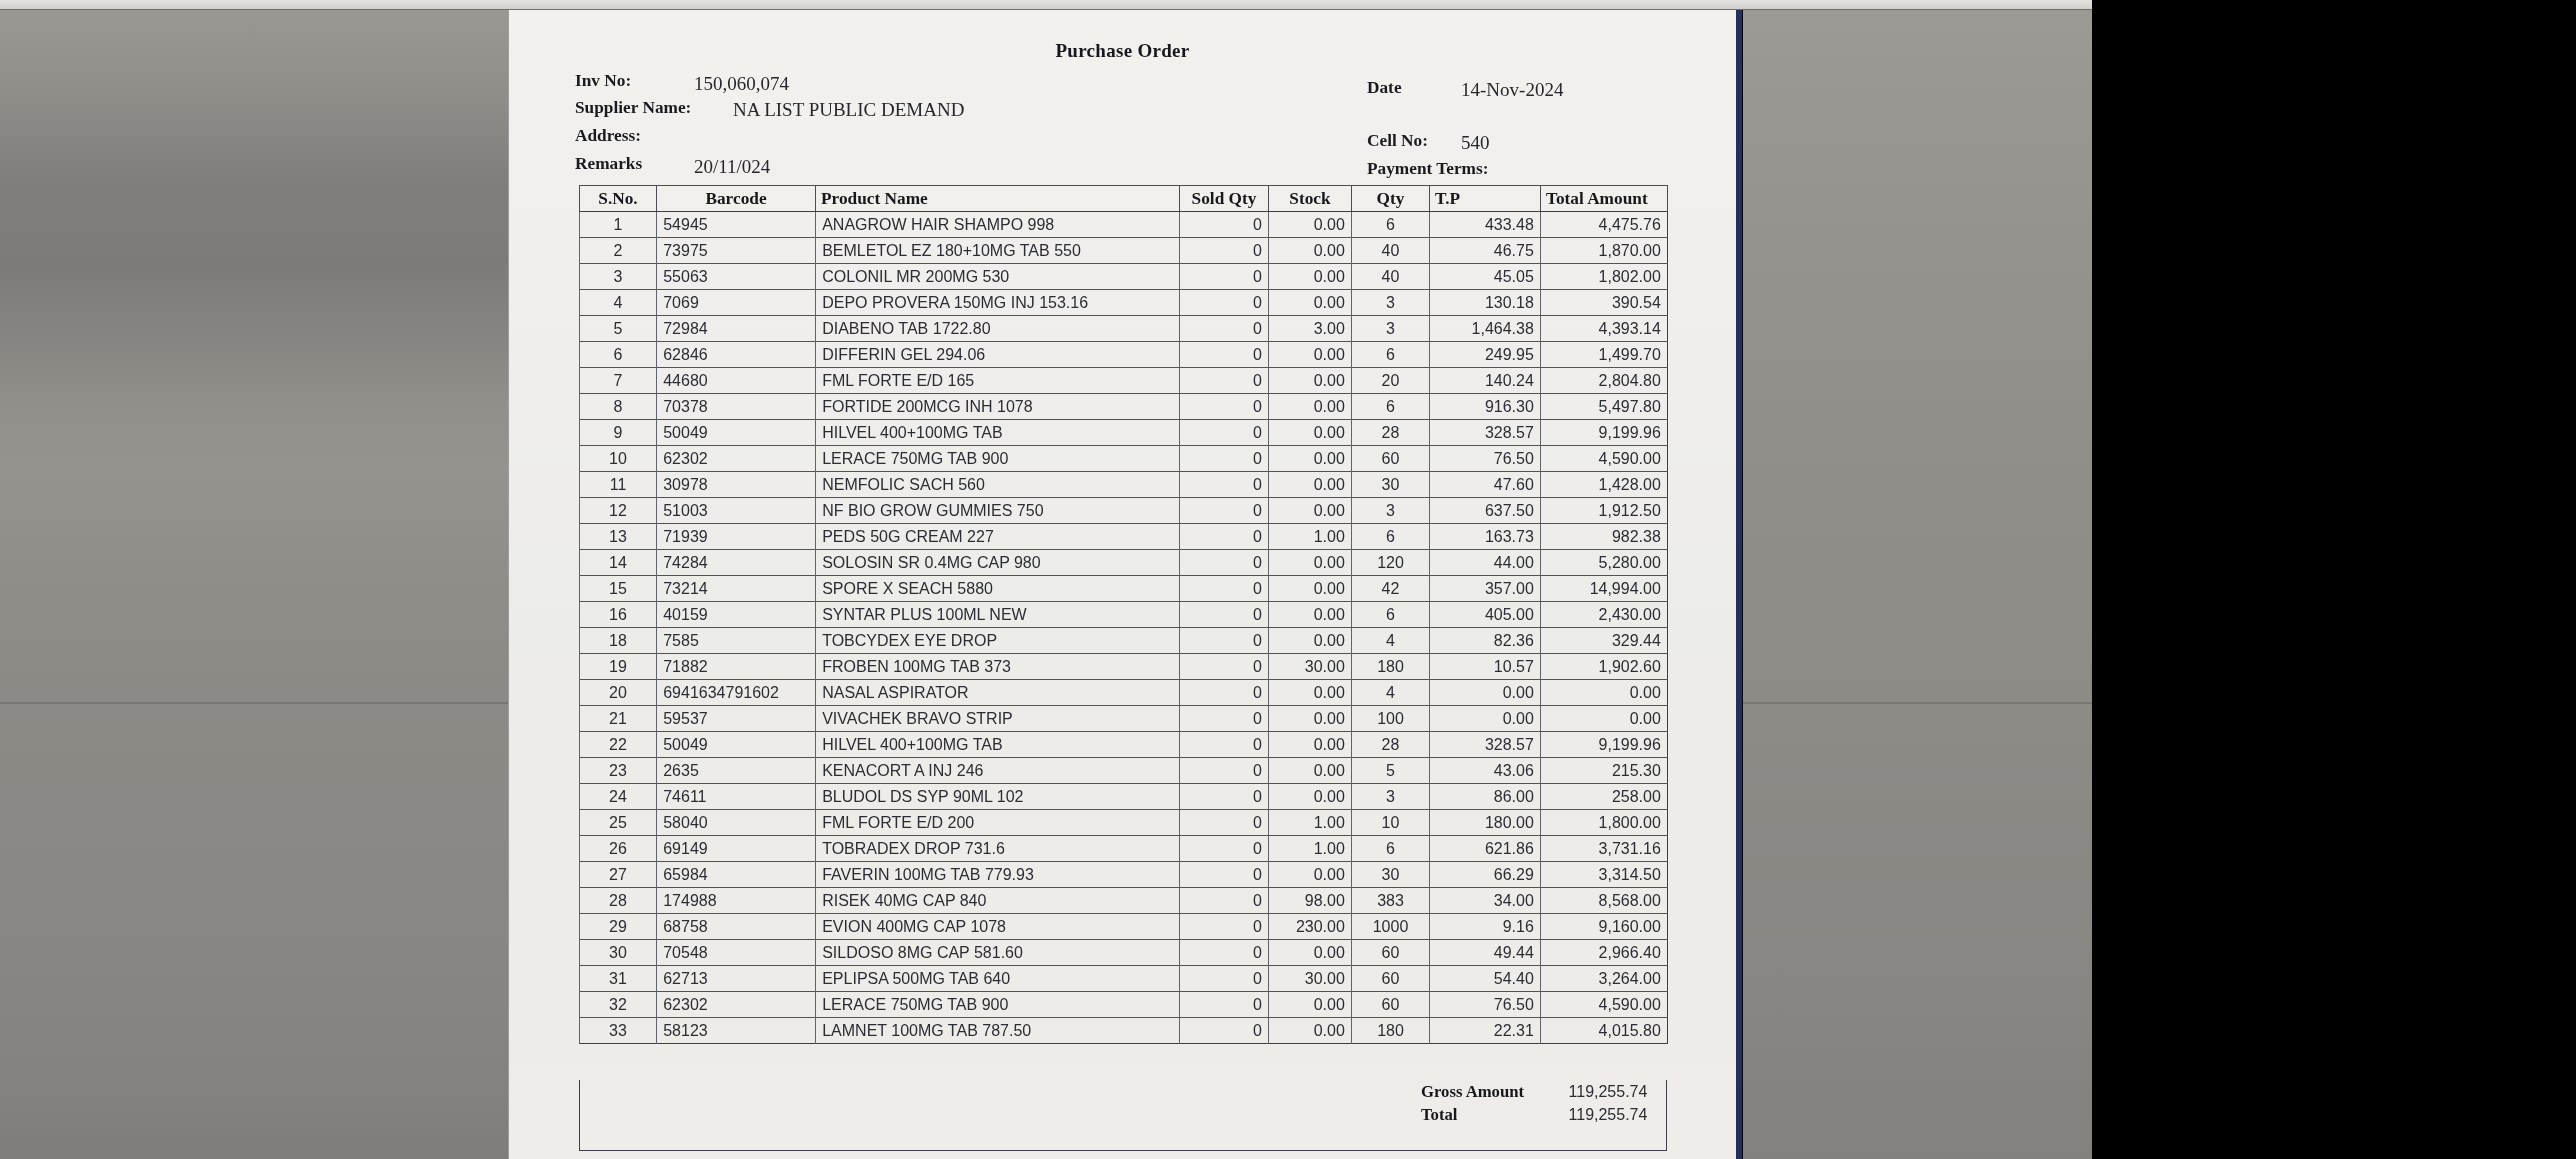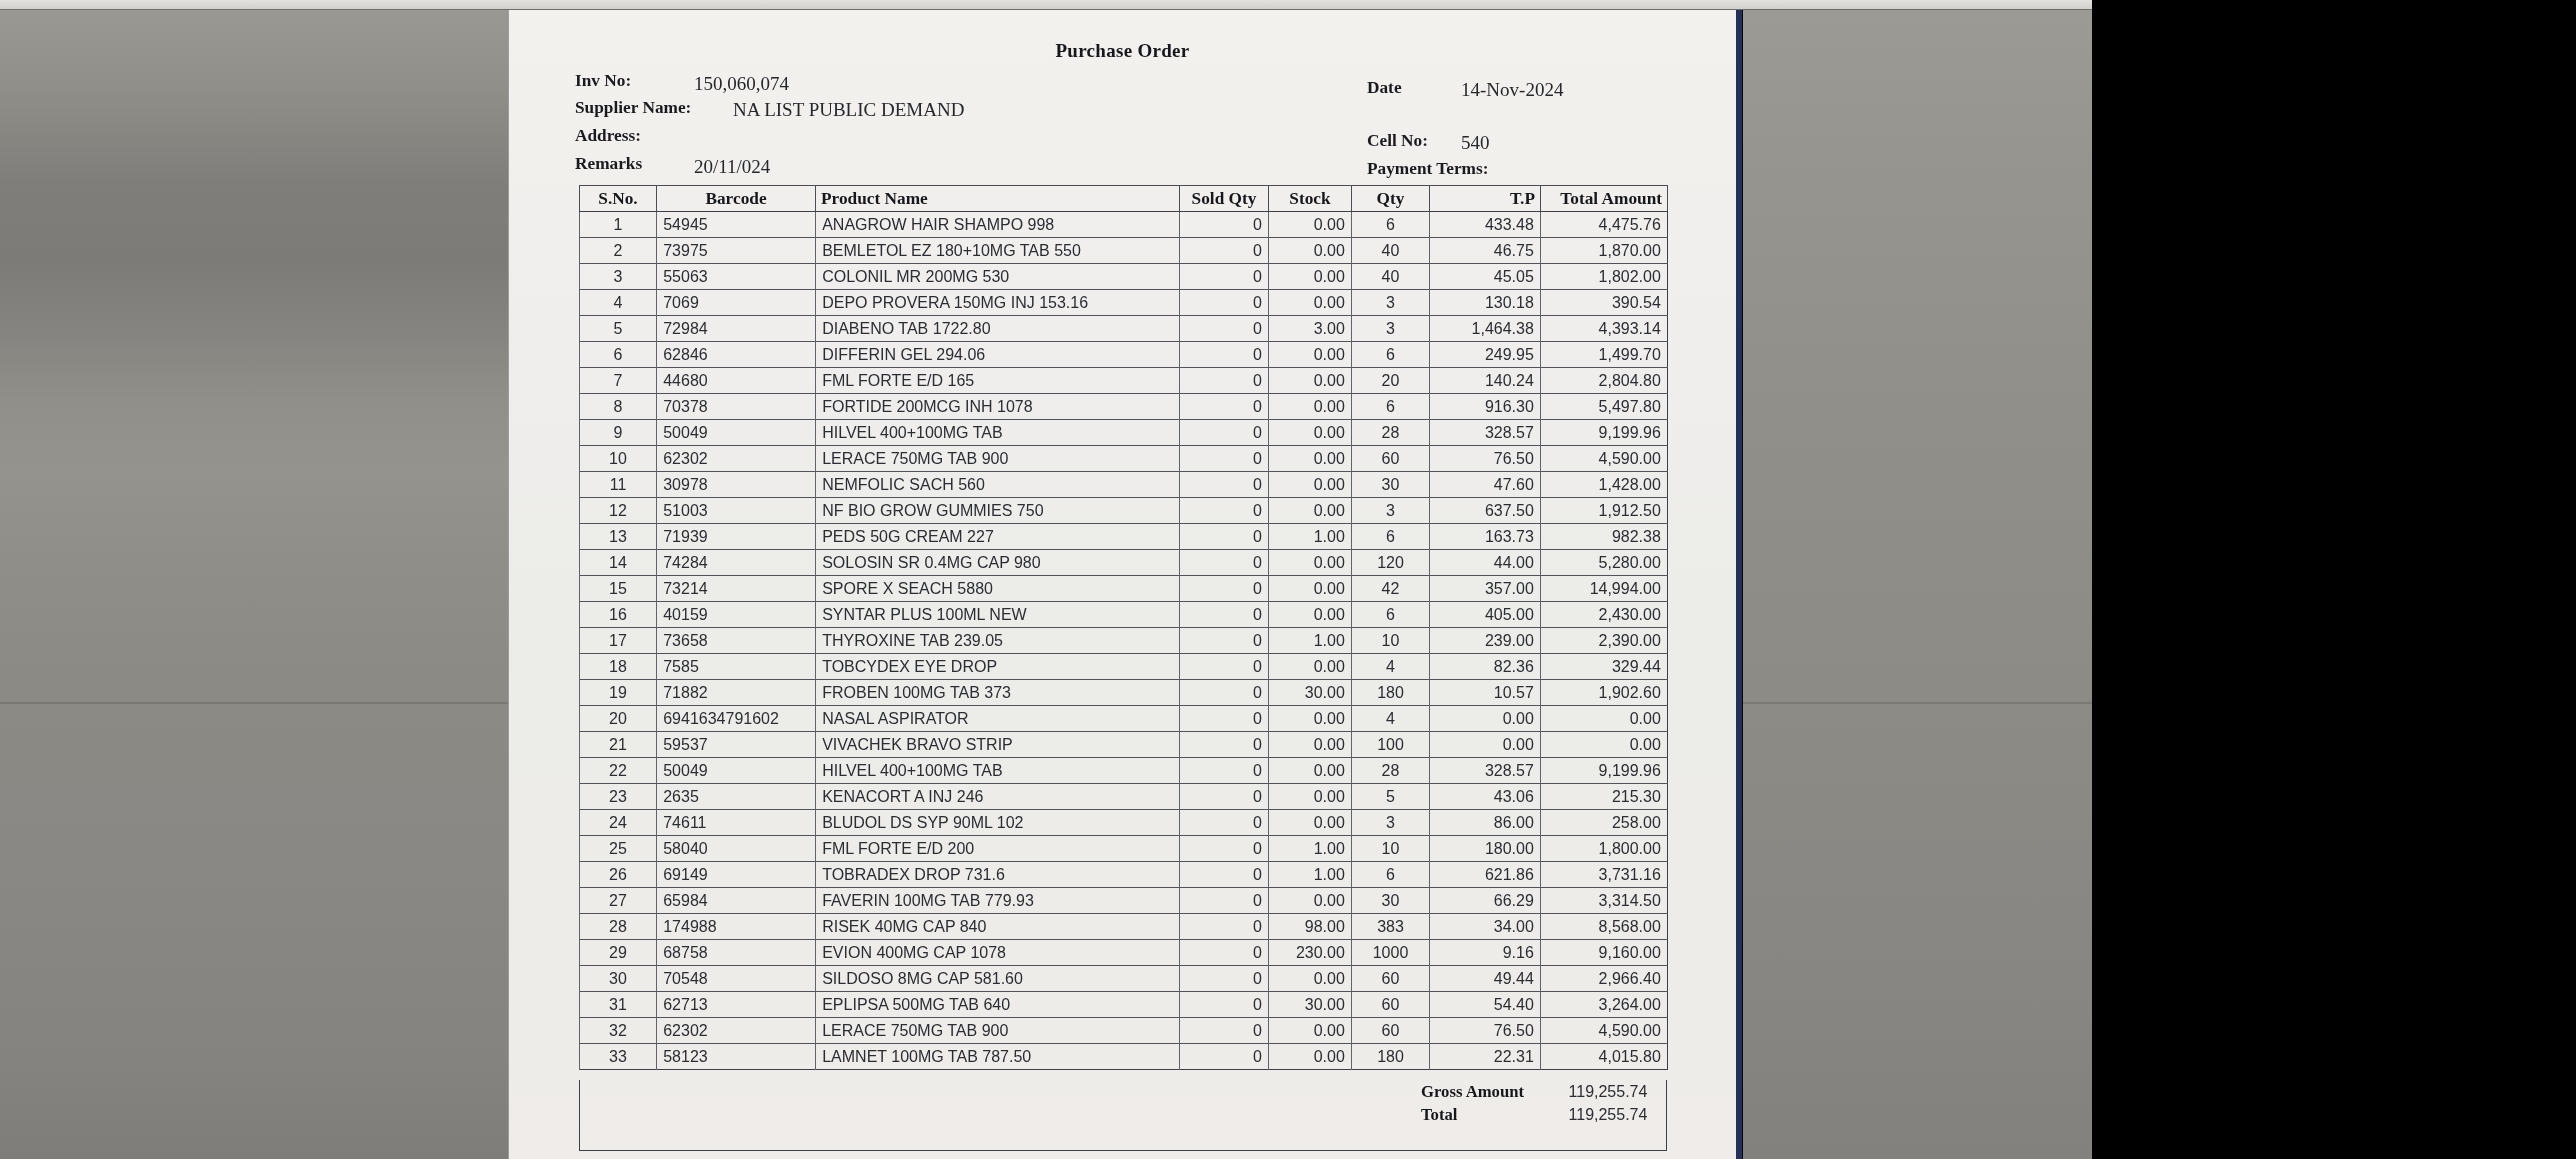--- a/index.html
+++ b/index.html
@@ -44,21 +44,21 @@
   table.po th{height:25px;font-family:"Liberation Serif",serif;font-weight:bold;font-size:17.3px;
      color:#17181d;border:1.2px solid #4a4d57;border-bottom:1.9px solid #3c3f49;padding:0 5px;
      white-space:nowrap;overflow:hidden;}
   table.po td{height:25px;font-family:"Liberation Sans",sans-serif;font-size:16px;color:#2b2d34;
      border-top:1.2px solid #50525b;border-left:1.2px solid #61636c;padding:0 6.2px;
      white-space:nowrap;overflow:hidden;}
   td.c0{text-align:center;font-family:"Liberation Serif",serif;font-size:16.7px;}
   td.c1,td.c2{text-align:left;padding-left:8.7px;}
   td.c3,td.c4,td.c6,td.c7{text-align:right;padding-right:8.7px;}
   td.c5{text-align:center;}
-  th.h6,th.h7{text-align:right;}
+  th.h6,th.h7{text-align:left;}
   
   .totals{position:absolute;left:70px;top:1070px;width:1088px;height:71px;
      border:1.9px solid #3c3f49;border-top:none;box-sizing:border-box;}
   .trow{position:relative;height:23px;display:flex;align-items:center;}
   .trow .tl{position:absolute;left:841px;font-weight:bold;font-size:16.7px;color:#17181d;
      font-family:"Liberation Serif",serif;}
   .trow .tv{position:absolute;right:18.6px;font-family:"Liberation Sans",sans-serif;
      font-size:16px;color:#2b2d34;}
 </style>
 </head>
@@ -271,30 +271,20 @@
             <td class="c0">16</td>
             <td class="c1">40159</td>
             <td class="c2">SYNTAR PLUS 100ML NEW</td>
             <td class="c3">0</td>
             <td class="c4">0.00</td>
             <td class="c5">6</td>
             <td class="c6">405.00</td>
             <td class="c7">2,430.00</td>
           </tr>
           <tr>
-            <td class="c0">17</td>
-            <td class="c1">73658</td>
-            <td class="c2">THYROXINE TAB 239.05</td>
-            <td class="c3">0</td>
-            <td class="c4">1.00</td>
-            <td class="c5">10</td>
-            <td class="c6">239.00</td>
-            <td class="c7">2,390.00</td>
-          </tr>
-          <tr>
             <td class="c0">18</td>
             <td class="c1">7585</td>
             <td class="c2">TOBCYDEX EYE DROP</td>
             <td class="c3">0</td>
             <td class="c4">0.00</td>
             <td class="c5">4</td>
             <td class="c6">82.36</td>
             <td class="c7">329.44</td>
           </tr>
           <tr>

